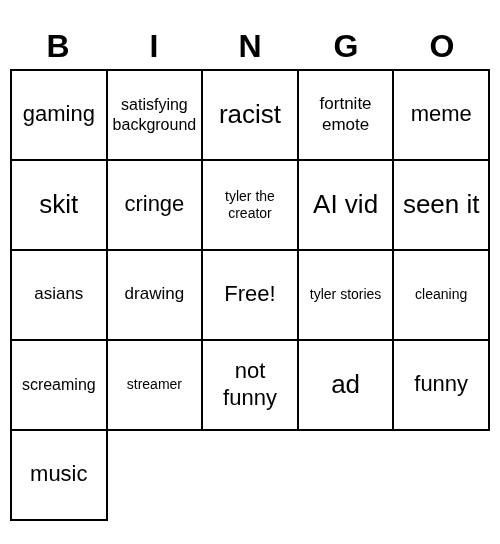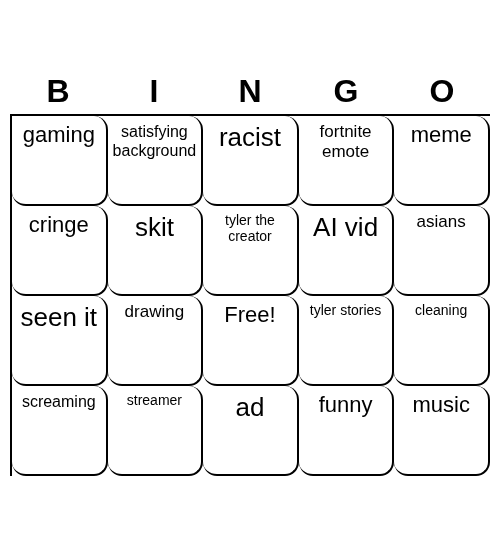--- a/index.html
+++ b/index.html
@@ -44,26 +44,26 @@
       grid-template-columns: repeat(5, 1fr);
       border-top: 2px solid #000;
       border-left: 2px solid #000;
       width: 100%;
     }
 
     .bingo-cell {
       border-right: 2px solid #000;
       border-bottom: 2px solid #000;
       display: flex;
+      align-items: center;
       justify-content: center;
       text-align: center;
       min-height: 90px;
       padding: 6px 4px;
       color: #000;
-      border-radius: 14px;
     }
 
     .bingo-cell span {
       line-height: 1.2;
     }
 
     .size-xl {
       font-size: 26px;
     }
 
@@ -109,56 +109,59 @@
       <div class="bingo-cell">
         <span class="size-xl">racist</span>
       </div>
       <div class="bingo-cell">
         <span class="size-md">fortnite emote</span>
       </div>
       <div class="bingo-cell">
         <span class="size-lg">meme</span>
       </div>
       <div class="bingo-cell">
-        <span class="size-lg">cringe</span>
+        <span class="size-xl">skit</span>
       </div>
       <div class="bingo-cell">
-        <span class="size-xl">skit</span>
+        <span class="size-lg">cringe</span>
       </div>
       <div class="bingo-cell">
         <span class="size-sm">tyler the creator</span>
       </div>
       <div class="bingo-cell">
         <span class="size-xl">AI vid</span>
       </div>
       <div class="bingo-cell">
-        <span class="size-md">asians</span>
+        <span class="size-xl">seen it</span>
       </div>
       <div class="bingo-cell">
-        <span class="size-xl">seen it</span>
+        <span class="size-md">asians</span>
       </div>
       <div class="bingo-cell">
         <span class="size-md">drawing</span>
       </div>
       <div class="bingo-cell">
         <span class="free-cell">Free!</span>
       </div>
       <div class="bingo-cell">
         <span class="size-sm">tyler stories</span>
       </div>
       <div class="bingo-cell">
         <span class="size-sm">cleaning</span>
       </div>
       <div class="bingo-cell">
         <span class="size-xs">screaming</span>
       </div>
       <div class="bingo-cell">
         <span class="size-sm">streamer</span>
       </div>
       <div class="bingo-cell">
+        <span class="size-lg">not funny</span>
+      </div>
+      <div class="bingo-cell">
         <span class="size-xl">ad</span>
       </div>
       <div class="bingo-cell">
         <span class="size-lg">funny</span>
       </div>
       <div class="bingo-cell">
         <span class="size-lg">music</span>
       </div>
     </div>
 </div>

